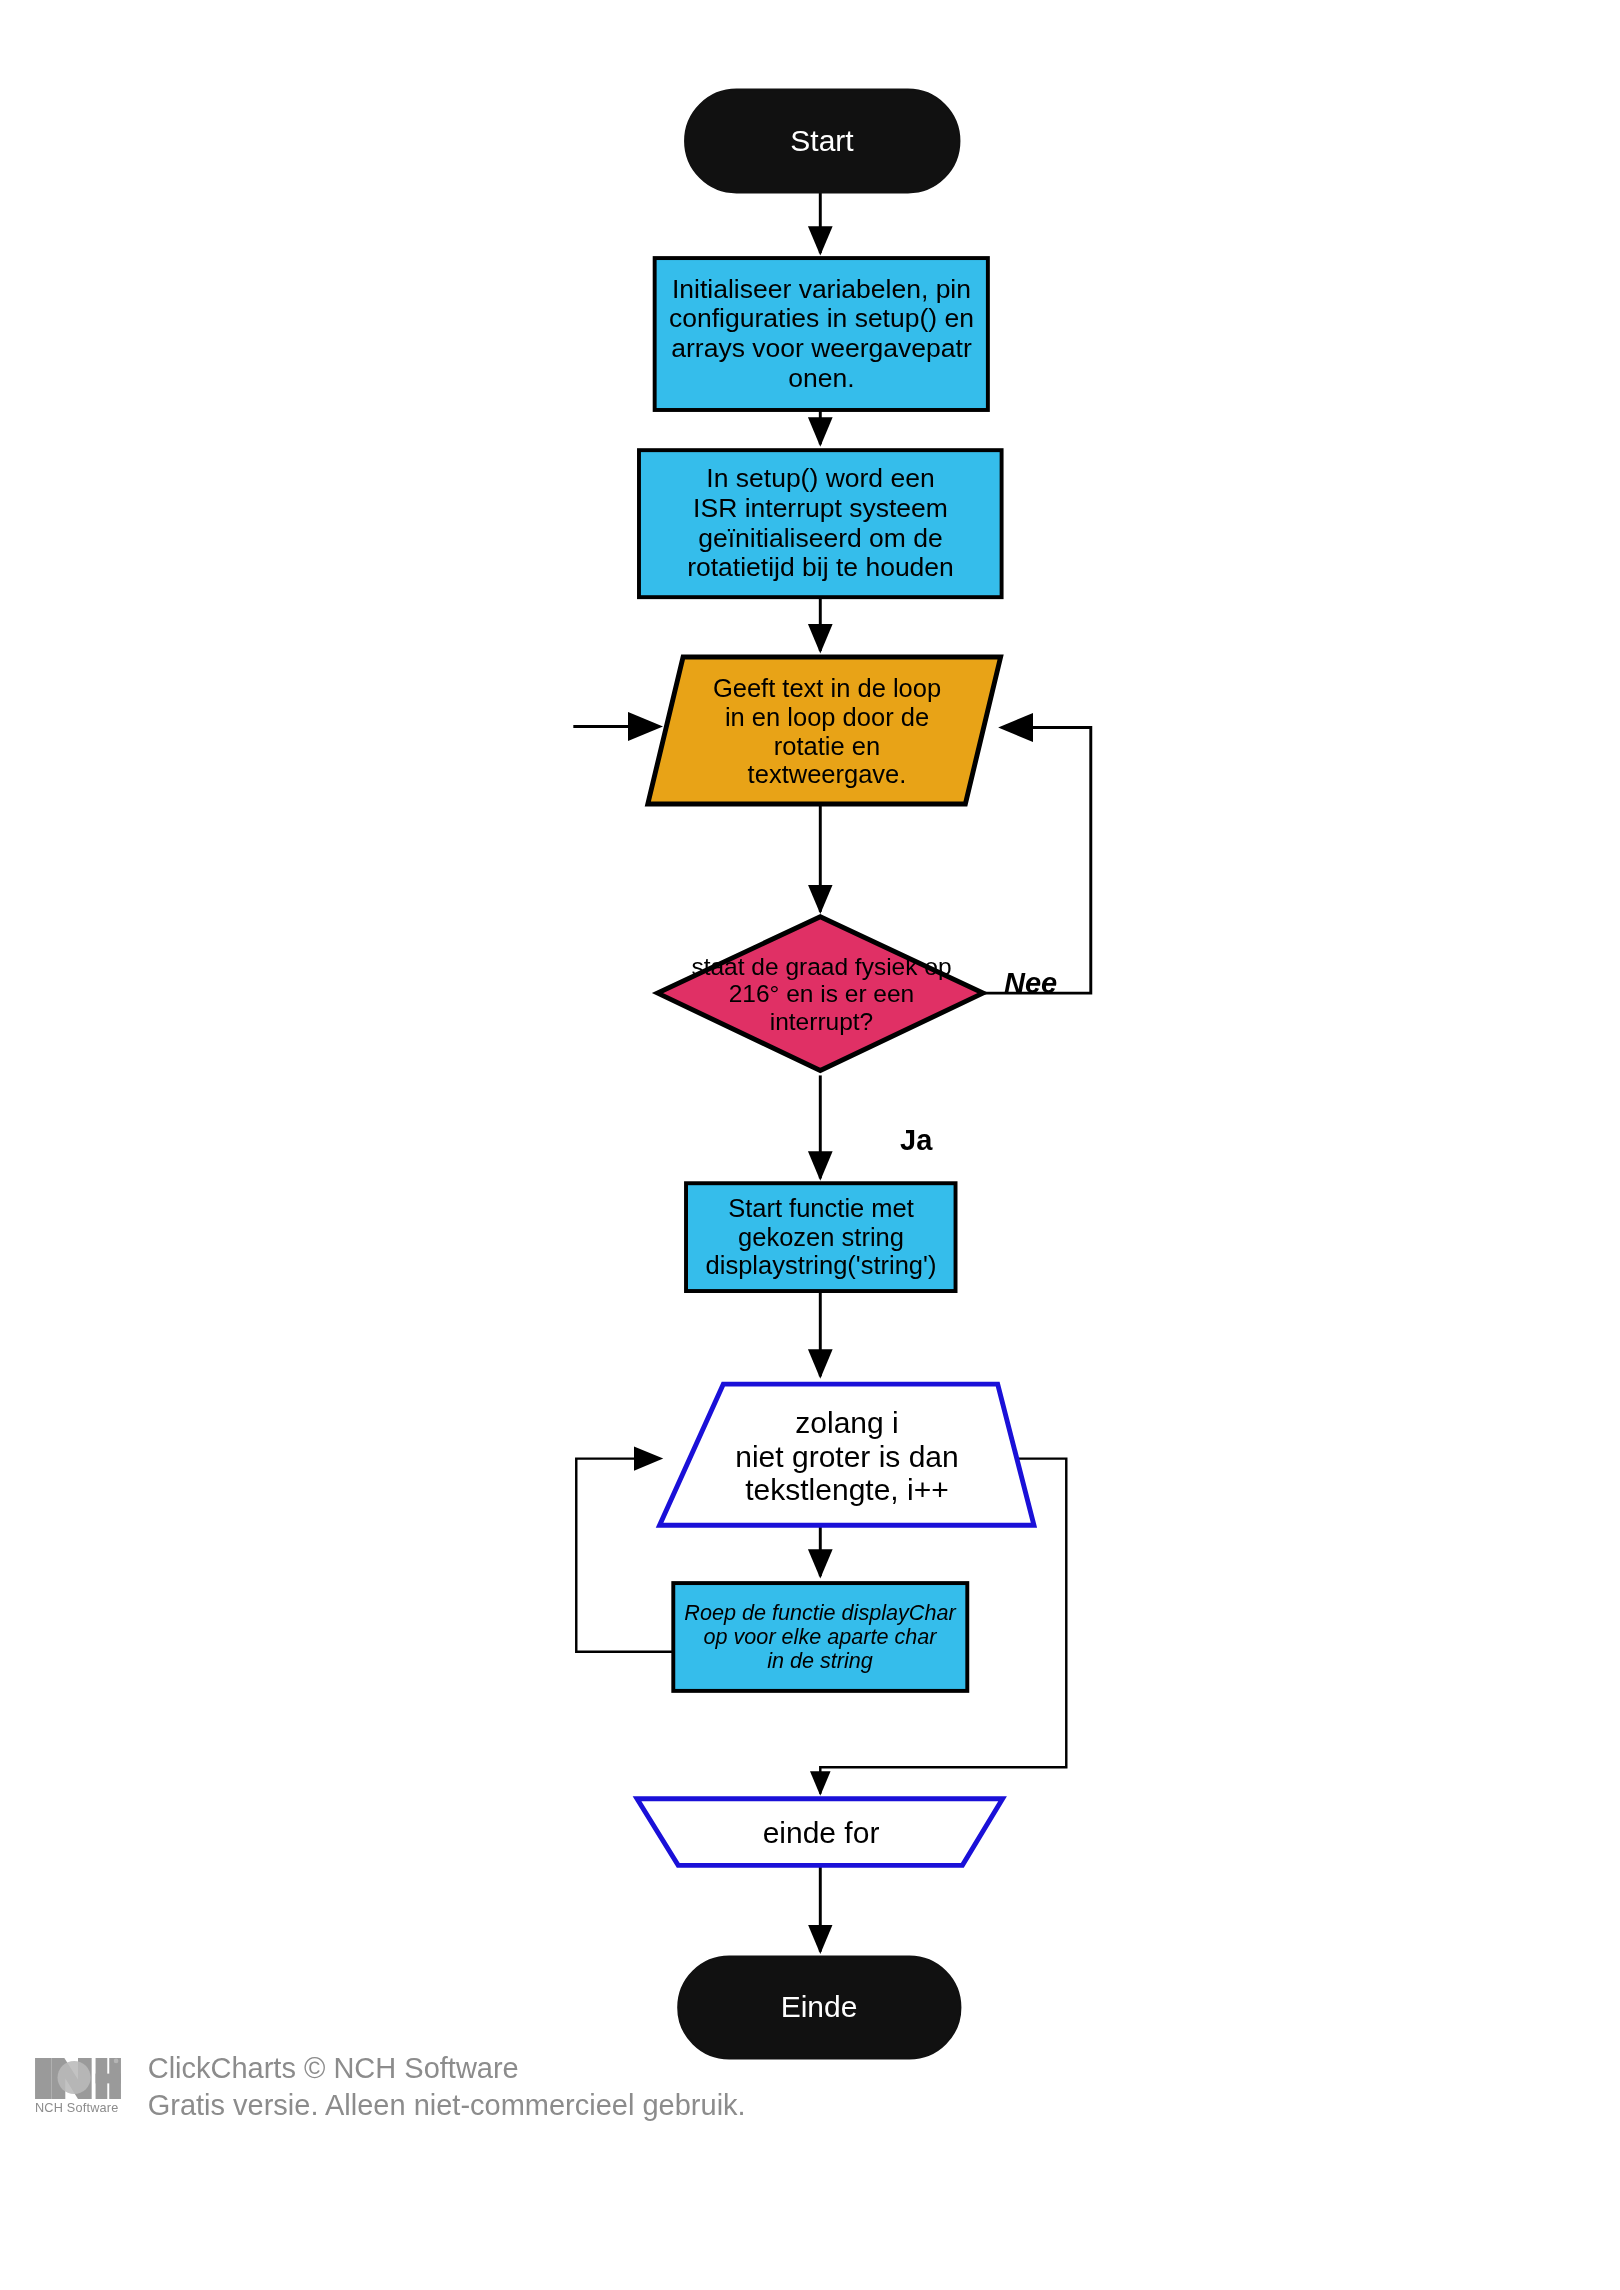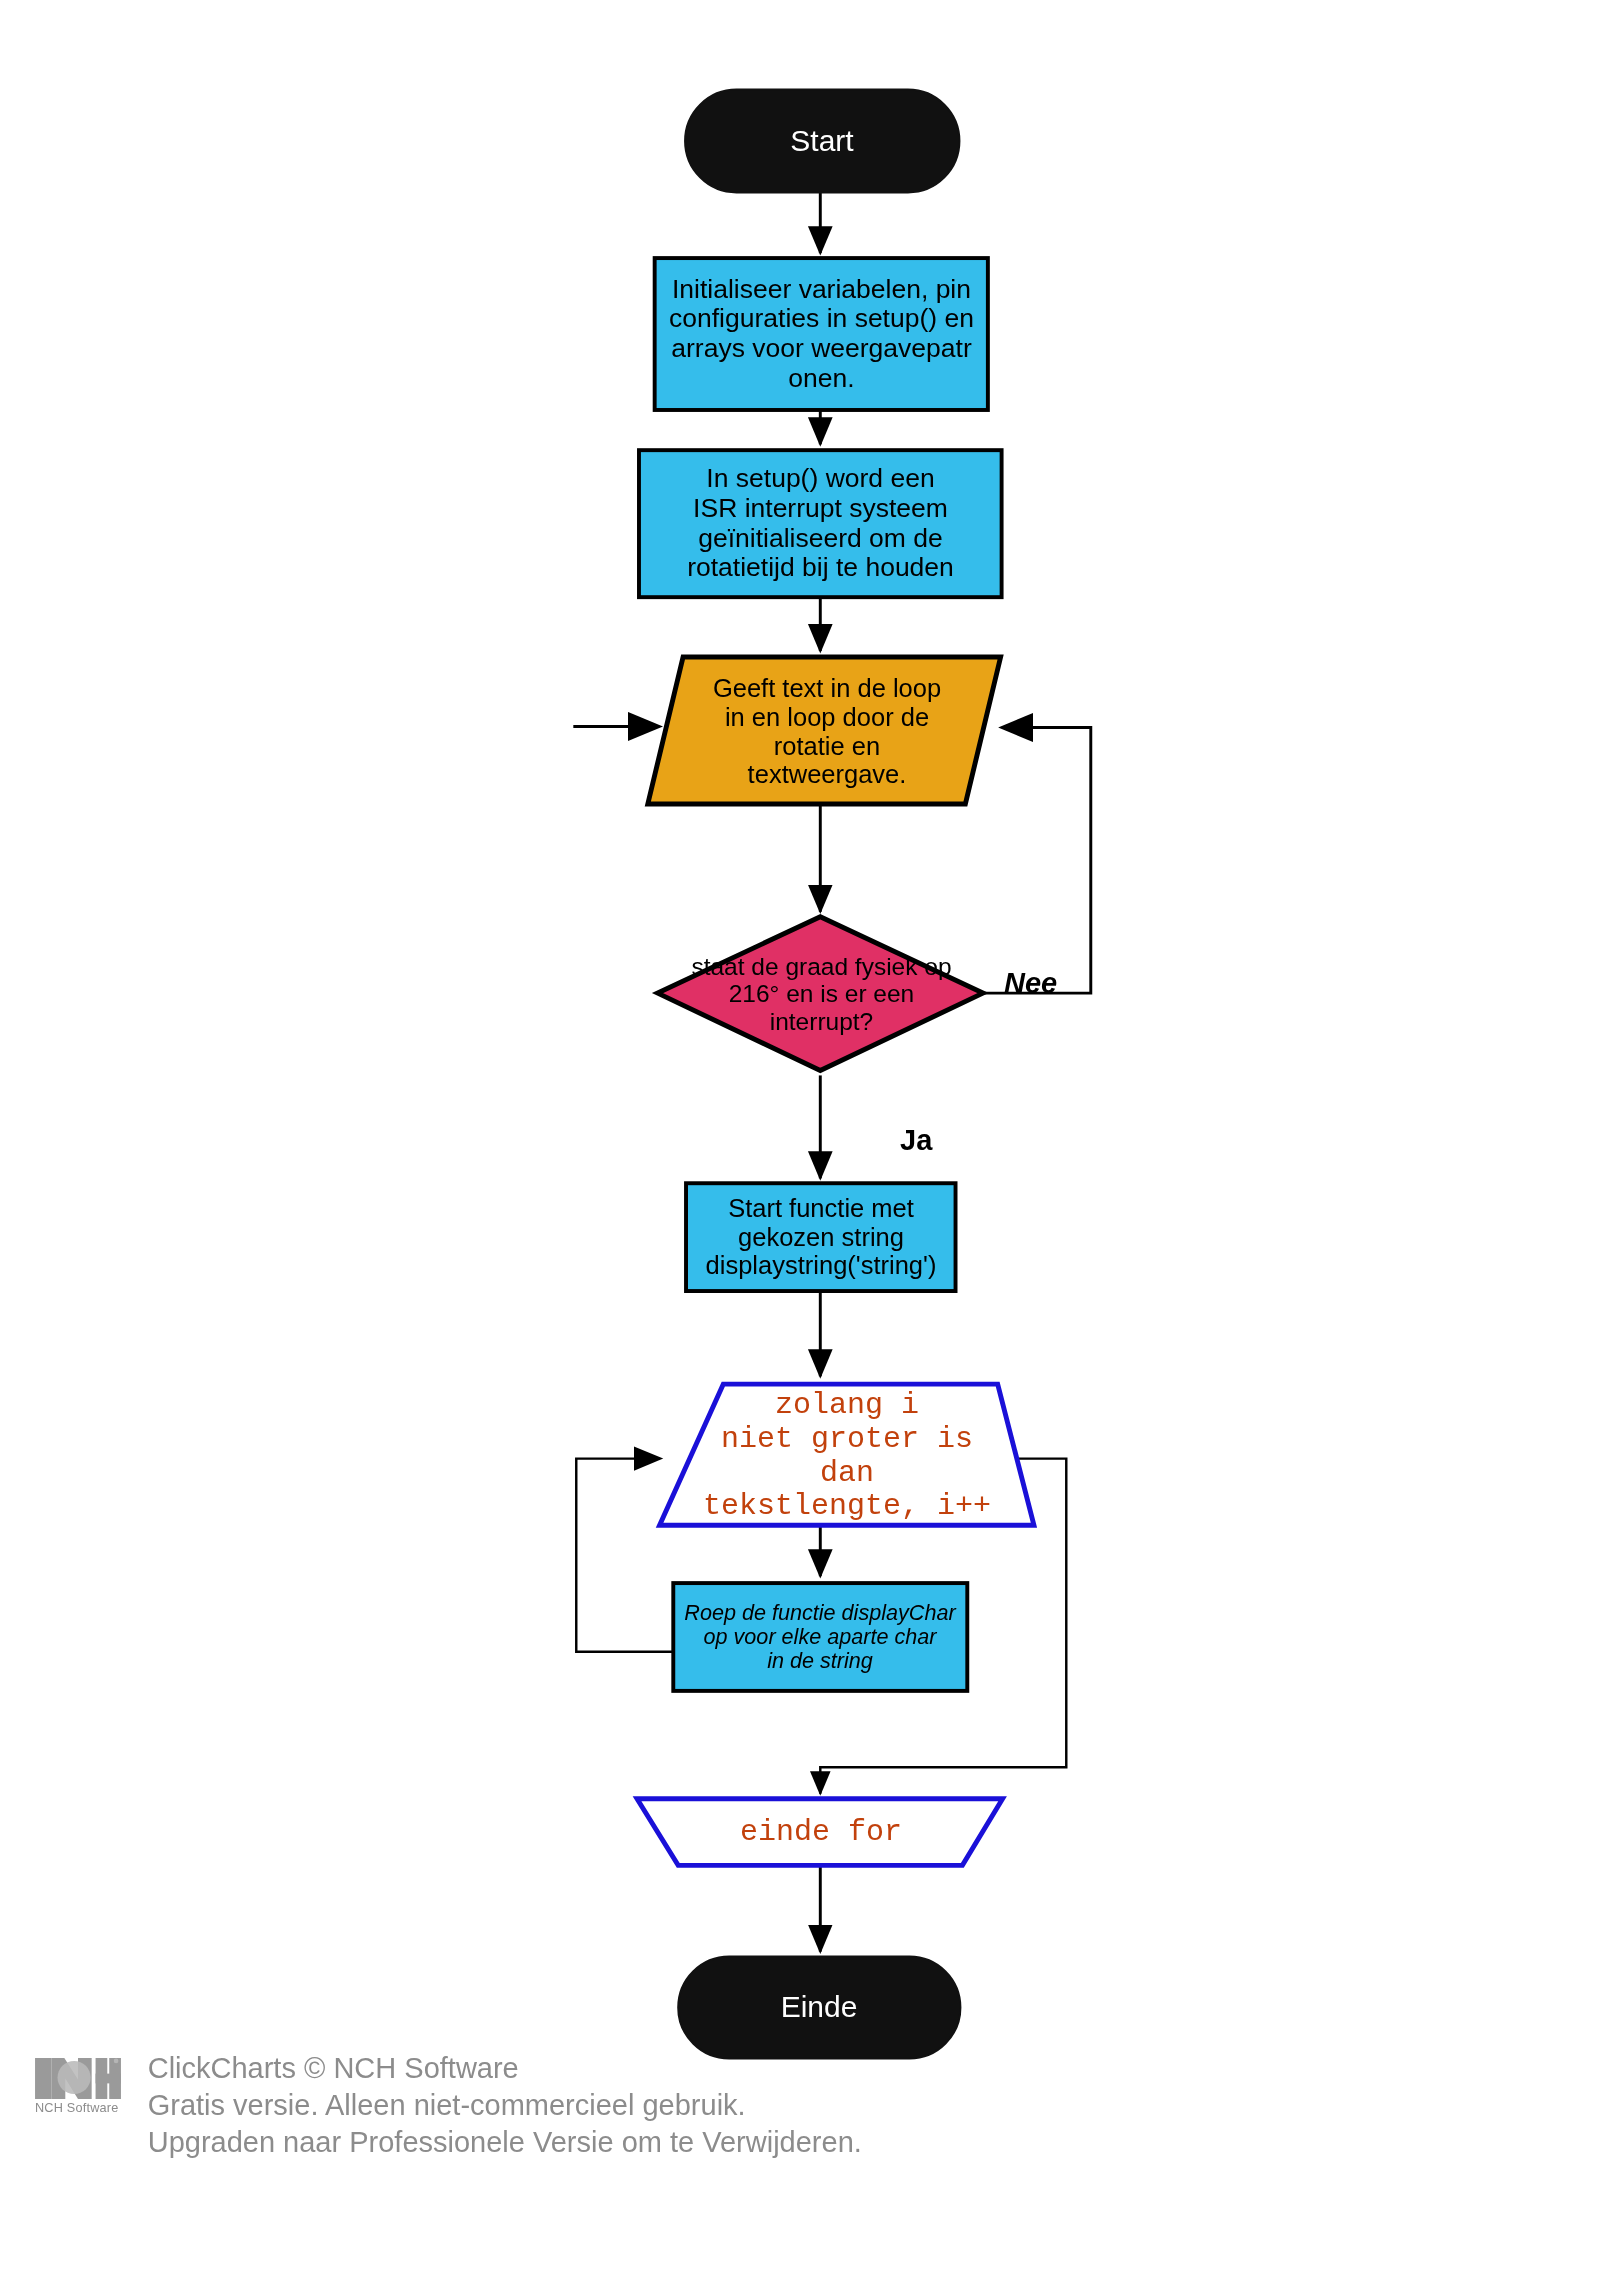--- a/index.html
+++ b/index.html
@@ -41,23 +41,22 @@
   .process-label {
     color: #000000;
   }
   .edge-label {
     position: absolute;
     font-size: 29px;
     font-weight: bold;
     color: #000000;
   }
   .loop-label {
-    color: #c2410c;
+    color: #000000;
     font-size: 30px;
-    font-family: Liberation Mono, monospace;
   }
   
   #footer {
     position: absolute;
     left: 35px;
     top: 2050px;
     display: flex;
     align-items: flex-start;
   }
   #nch-logo {
@@ -199,18 +198,17 @@
         <rect x="62" y="16" width="26" height="10" fill="#9a9a9a"></rect>
         <circle cx="40" cy="20" r="17" fill="#b9b9b9" opacity="0.88"></circle>
         <path d="M40,5 A15,15 0 1,0 40,35 A11,11 0 1,1 40,5 z" fill="#9a9a9a"></path>
         <circle cx="83" cy="3" r="2.4" fill="#b5b5b5"></circle>
       </svg>
       <span id="nch-wordmark">NCH Software</span>
     </div>
     <div>
       <div class="footer-line">ClickCharts © NCH Software</div>
       <div class="footer-line">Gratis versie. Alleen niet-commercieel gebruik.</div>
-      <div class="footer-line">Upgraden naar Professionele Versie om te Verwijderen.</div>
     </div>
   </div>
 
 </div>
 
 
 </body></html>

